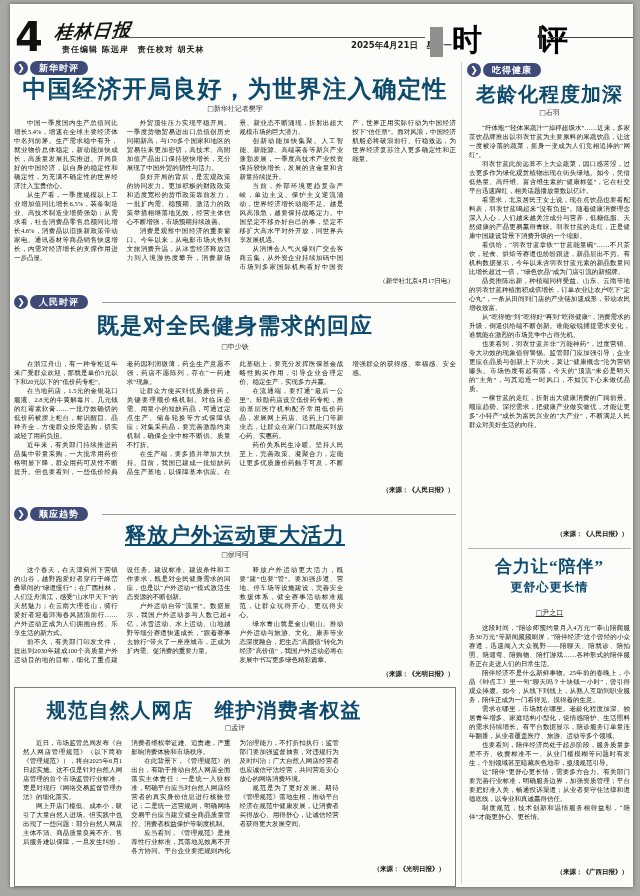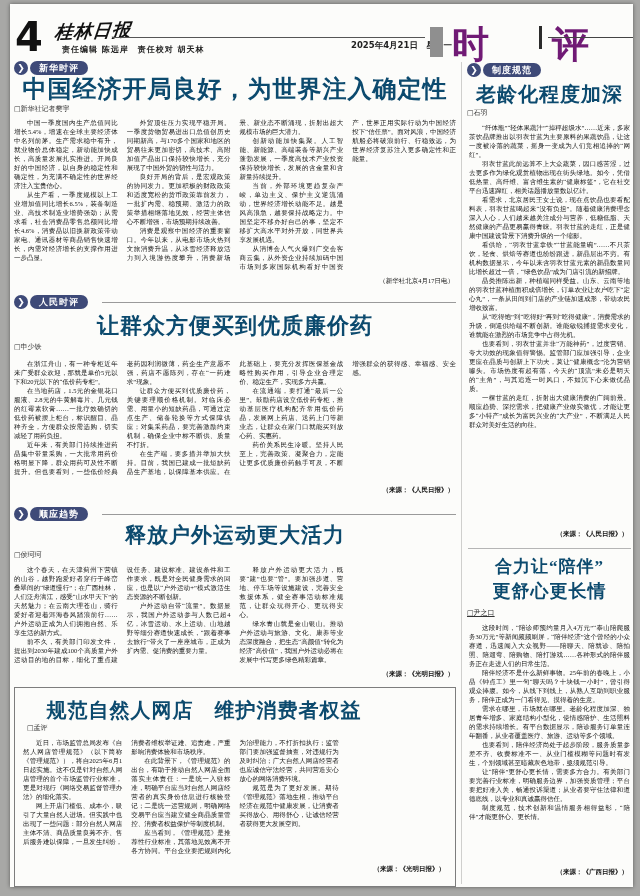--- a/index.html
+++ b/index.html
@@ -8,63 +8,63 @@
   .paper{position:absolute;left:10px;top:4px;width:623px;height:883px;background:#fcfcfa;box-shadow:0 0 4px rgba(0,0,0,.45);}
   .abs{position:absolute;}
   
   #page-num{left:15px;top:17px;font:900 40px/40px "DejaVu Sans",sans-serif;color:#111;letter-spacing:-2px;}
   #logo{left:55px;top:19px;font-size:18px;font-weight:bold;font-style:italic;color:#111;
         transform:skewX(-8deg) rotate(-2deg);letter-spacing:1px;}
   #editors{left:55px;top:45px;font:bold 8px/10px "DejaVu Sans",sans-serif;color:#222;letter-spacing:1px;margin-left:7px;}
   #h-line1{left:112px;top:37px;width:313px;height:1px;background:#555;}
   #date-line{left:351px;top:40px;font:bold 8.5px/10px "DejaVu Sans",sans-serif;color:#222;}
   #gray-block{left:430px;top:27px;width:13px;height:30px;background:#8f8f8f;}
-  #section-title{left:452px;top:20px;font-size:37px;font-weight:bold;color:#701a75;letter-spacing:13px;white-space:nowrap;text-align:center;}
+  #section-title{left:452px;top:20px;font-size:30px;font-weight:bold;color:#000000;letter-spacing:13px;white-space:nowrap;text-align:center;}
   #v-bar{left:539px;top:26px;width:3px;height:23px;background:#2b2b2b;}
   #h-line2{left:548px;top:37px;width:85px;height:1px;background:#444;}
   
   .badge{position:absolute;display:flex;align-items:center;height:14px;}
   .badge .chev{width:14px;height:14px;border-radius:50%;background:#3e4a78;color:#fff;
                font:bold 9px/14px "DejaVu Sans",sans-serif;text-align:center;margin-right:2px;flex:0 0 auto;}
   .badge .pill{background:#3e4a78;color:#fff;font:bold 9px/14px "DejaVu Sans",sans-serif;
                padding:0 9px;border-radius:8px;white-space:nowrap;letter-spacing:1px;text-align:right;}
   .badge-line{position:absolute;height:1px;background:#9a9a9a;}
   
   .headline{position:absolute;text-align:center;font-weight:bold;color:#0c4a6e;letter-spacing:1px;white-space:nowrap;}
-  .byline{position:absolute;text-align:left;font:7px/9px "DejaVu Sans",sans-serif;color:#333;}
+  .byline{position:absolute;text-align:center;font:7px/9px "DejaVu Sans",sans-serif;color:#333;}
   .body{position:absolute;font-size:6.5px;line-height:9px;text-align:justify;color:#141414;overflow:hidden;}
   .body p{margin:0;text-indent:2em;}
   .cols4{column-count:4;column-gap:9px;column-fill:auto;}
   .source{position:absolute;text-align:right;font-size:6.5px;line-height:9px;color:#111;font-weight:bold;}
   .ending{position:absolute;text-align:right;font-size:6.5px;line-height:9px;color:#111;}
   #a1-title{left:14px;top:73px;width:442px;font-size:24px;}
   #a1-byline{left:14px;top:105px;width:442px;}
   #a1-body{left:14px;top:118px;width:442px;height:156px;}
   #a1-ending{left:14px;top:276px;width:440px;}
   #a2-title{left:467px;top:81px;width:165px;font-size:20px;}
   #a2-byline{left:467px;top:109px;width:165px;}
   #a2-body{left:469px;top:123px;width:161px;height:400px;}
   #a2-source{left:469px;top:529px;width:159px;}
   #right-divider2{left:468px;top:548px;width:163px;height:1px;background:#b5b5b5;}
   #a3-title{left:14px;top:311px;width:442px;font-size:22px;}
   #a3-byline{left:14px;top:343px;width:442px;}
   #a3-body{left:14px;top:359px;width:442px;height:122px;}
   #a3-source{left:14px;top:485px;width:440px;}
-  #a4-title{left:14px;top:521px;width:442px;font-size:21px;}
+  #a4-title{left:14px;top:521px;width:442px;font-size:21px;text-decoration:underline;}
   #a4-byline{left:14px;top:551px;width:442px;}
   #a4-body{left:14px;top:565px;width:442px;height:100px;}
   #a4-source{left:14px;top:669px;width:440px;}
   #a5-title1{left:467px;top:555px;width:165px;font-size:17px;}
-  #a5-title2{left:467px;top:579px;width:165px;font-size:18px;text-align:center;}
+  #a5-title2{left:467px;top:579px;width:165px;font-size:12px;text-align:center;}
   #a5-byline{left:467px;top:609px;width:165px;text-decoration:underline;}
   #a5-body{left:469px;top:623px;width:161px;height:238px;}
   #a5-source{left:469px;top:867px;width:159px;}
   #a6-box{left:14px;top:687px;width:440px;height:198px;border:1px solid #7d7d7d;}
   #a6-title{left:14px;top:697px;width:380px;font-size:20px;}
-  #a6-byline{left:14px;top:724px;width:442px;padding-left:13px;}
+  #a6-byline{left:14px;top:724px;width:442px;}
   #a6-body{left:23px;top:738px;width:424px;height:122px;}
   #a6-source{left:23px;top:864px;width:422px;}
   #main-right-divider{left:461px;top:62px;width:1px;height:822px;background:#cfcfcd;}
 </style>
 </head>
 <body>
 
 <div class="paper"></div>
 
 <div class="abs" id="page-num">4</div>
@@ -92,21 +92,21 @@
     <p>良好开局的背后，是宏观政策的协同发力。更加积极的财政政策和适度宽松的货币政策靠前发力，一批扩内需、稳预期、激活力的政策举措相继落地见效，经营主体信心不断增强，市场预期持续改善。</p>
     <p>消费是观察中国经济的重要窗口。今年以来，从电影市场火热到文旅消费升温，从冰雪经济释放活力到入境游热度攀升，消费新场景、新业态不断涌现，折射出超大规模市场的巨大潜力。</p>
     <p>创新动能加快集聚。人工智能、新能源、高端装备等新兴产业蓬勃发展，一季度高技术产业投资保持较快增长，发展的含金量和含新量持续提升。</p>
     <p>当前，外部环境更趋复杂严峻，单边主义、保护主义逆流涌动，世界经济增长动能不足。越是风高浪急，越要保持战略定力。中国坚定不移办好自己的事，坚定不移扩大高水平对外开放，同世界共享发展机遇。</p>
     <p>从消博会人气火爆到广交会客商云集，从外资企业持续加码中国市场到多家国际机构看好中国资产，世界正用实际行动为中国经济投下“信任票”。面对风浪，中国经济航船必将破浪前行、行稳致远，为世界经济复苏注入更多确定性和正能量。</p>
   </div>
 <div class="ending" id="a1-ending">（新华社北京4月17日电）</div>
 
 <div class="badge" style="left:467px;top:63px;">
   <span class="chev">❯</span>
-  <span class="pill">制度规范</span>
+  <span class="pill">吃得健康</span>
 </div>
 <div class="headline" id="a2-title">老龄化程度加深</div>
 <div class="byline" id="a2-byline">□石羽</div>
 <div class="body" id="a2-body">
     <p>“纤体瓶”“轻体果蔬汁”“掉秤超级水”……近来，多家茶饮品牌推出以羽衣甘蓝为主要原料的果蔬饮品，让这一度被冷落的蔬菜，摇身一变成为人们竞相追捧的“网红”。</p>
     <p>羽衣甘蓝此前远算不上大众蔬菜，因口感苦涩，过去更多作为绿化观赏植物出现在街头绿地。如今，凭借低热量、高纤维、富含维生素的“健康标签”，它在社交平台迅速蹿红，相关话题播放量数以亿计。</p>
     <p>看需求，北京居民王女士说，现在点饮品也要看配料表，羽衣甘蓝喝起来“没有负担”。随着健康消费理念深入人心，人们越来越关注成分与营养，低糖低脂、天然健康的产品更易赢得青睐。羽衣甘蓝的走红，正是健康中国建设背景下消费升级的一个缩影。</p>
     <p>看供给，“羽衣甘蓝拿铁”“甘蓝能量碗”……不只茶饮，轻食、烘焙等赛道也纷纷跟进，新品层出不穷。有机构数据显示，今年以来含羽衣甘蓝元素的新品数量同比增长超过一倍，“绿色饮品”成为门店引流的新招牌。</p>
     <p>品类推陈出新，种植端同样受益。山东、云南等地的羽衣甘蓝种植面积成倍增长，订单农业让农户吃下“定心丸”，一条从田间到门店的产业链加速成形，带动农民增收致富。</p>
     <p>从“吃得饱”到“吃得好”再到“吃得健康”，消费需求的升级，倒逼供给端不断创新。谁能敏锐捕捉需求变化，谁就能在激烈的市场竞争中占得先机。</p>
@@ -114,21 +114,21 @@
     <p>一棵甘蓝的走红，折射出大健康消费的广阔前景。顺应趋势、深挖需求，把健康产业做实做优，才能让更多“小特产”成长为富民兴业的“大产业”，不断满足人民群众对美好生活的向往。</p>
   </div>
 <div class="source" id="a2-source">（来源：《人民日报》）</div>
 <div class="abs" id="right-divider2"></div>
 
 <div class="badge" style="left:14px;top:295px;">
   <span class="chev">❯</span>
   <span class="pill">人民时评</span>
 </div>
 <div class="badge-line" style="left:102px;top:302px;width:354px;"></div>
-<div class="headline" id="a3-title">让群众方便买到优质廉价药</div>
+<div class="headline" id="a3-title">既是对全民健身需求的回应</div>
 <div class="byline" id="a3-byline">□申少铁</div>
 <div class="body cols4" id="a3-body">
     <p>在浙江舟山，有一种专柜近年来广受群众欢迎，那就是单价5元以下和20元以下的“低价药专柜”。</p>
     <p>在当地药店，1.5元的金银花口服液、2.8元的牛黄解毒片、几元钱的红霉素软膏……一批疗效确切的低价药被摆上柜台，标识醒目、品种齐全，方便群众按需选购，切实减轻了用药负担。</p>
     <p>近年来，有关部门持续推进药品集中带量采购，一大批常用药价格明显下降，群众用药可及性不断提升。但也要看到，一些低价经典老药因利润微薄，药企生产意愿不强，药店不愿陈列，存在“一药难求”现象。</p>
     <p>让群众方便买到优质廉价药，关键要理顺价格机制。对临床必需、用量小的短缺药品，可通过定点生产、储备轮换等方式保障供应；对集采药品，要完善激励约束机制，确保企业中标不断供、质量不打折。</p>
     <p>在生产端，要多措并举加大扶持。目前，我国已建成一批短缺药品生产基地，以保障基本供应。在此基础上，要充分发挥医保基金战略性购买作用，引导企业合理定价、稳定生产，实现多方共赢。</p>
     <p>在流通端，要打通“最后一公里”。鼓励药店设立低价药专柜，推动基层医疗机构配齐常用低价药品，发展网上药店、送药上门等新业态，让群众在家门口就能买到放心药、实惠药。</p>
     <p>药价关系民生冷暖。坚持人民至上，完善政策、凝聚合力，定能让更多优质廉价药触手可及，不断增强群众的获得感、幸福感、安全感。</p>
   </div>

